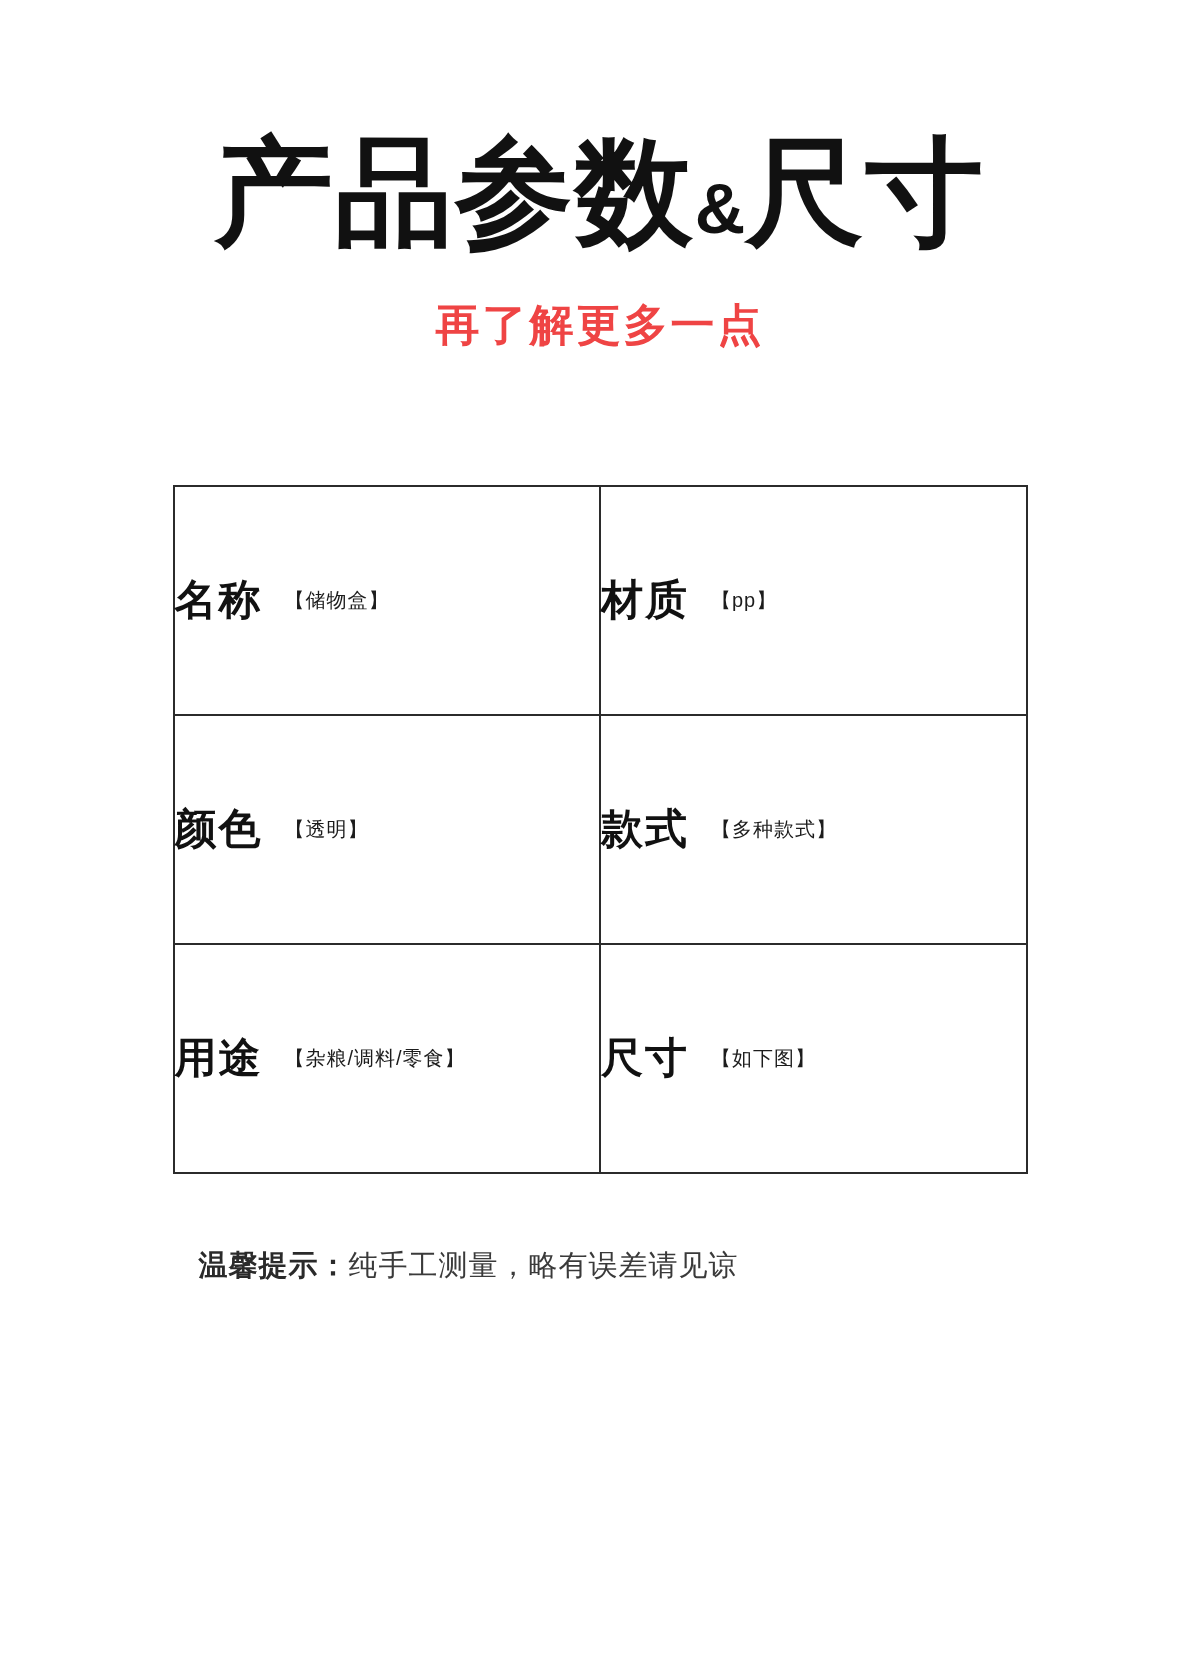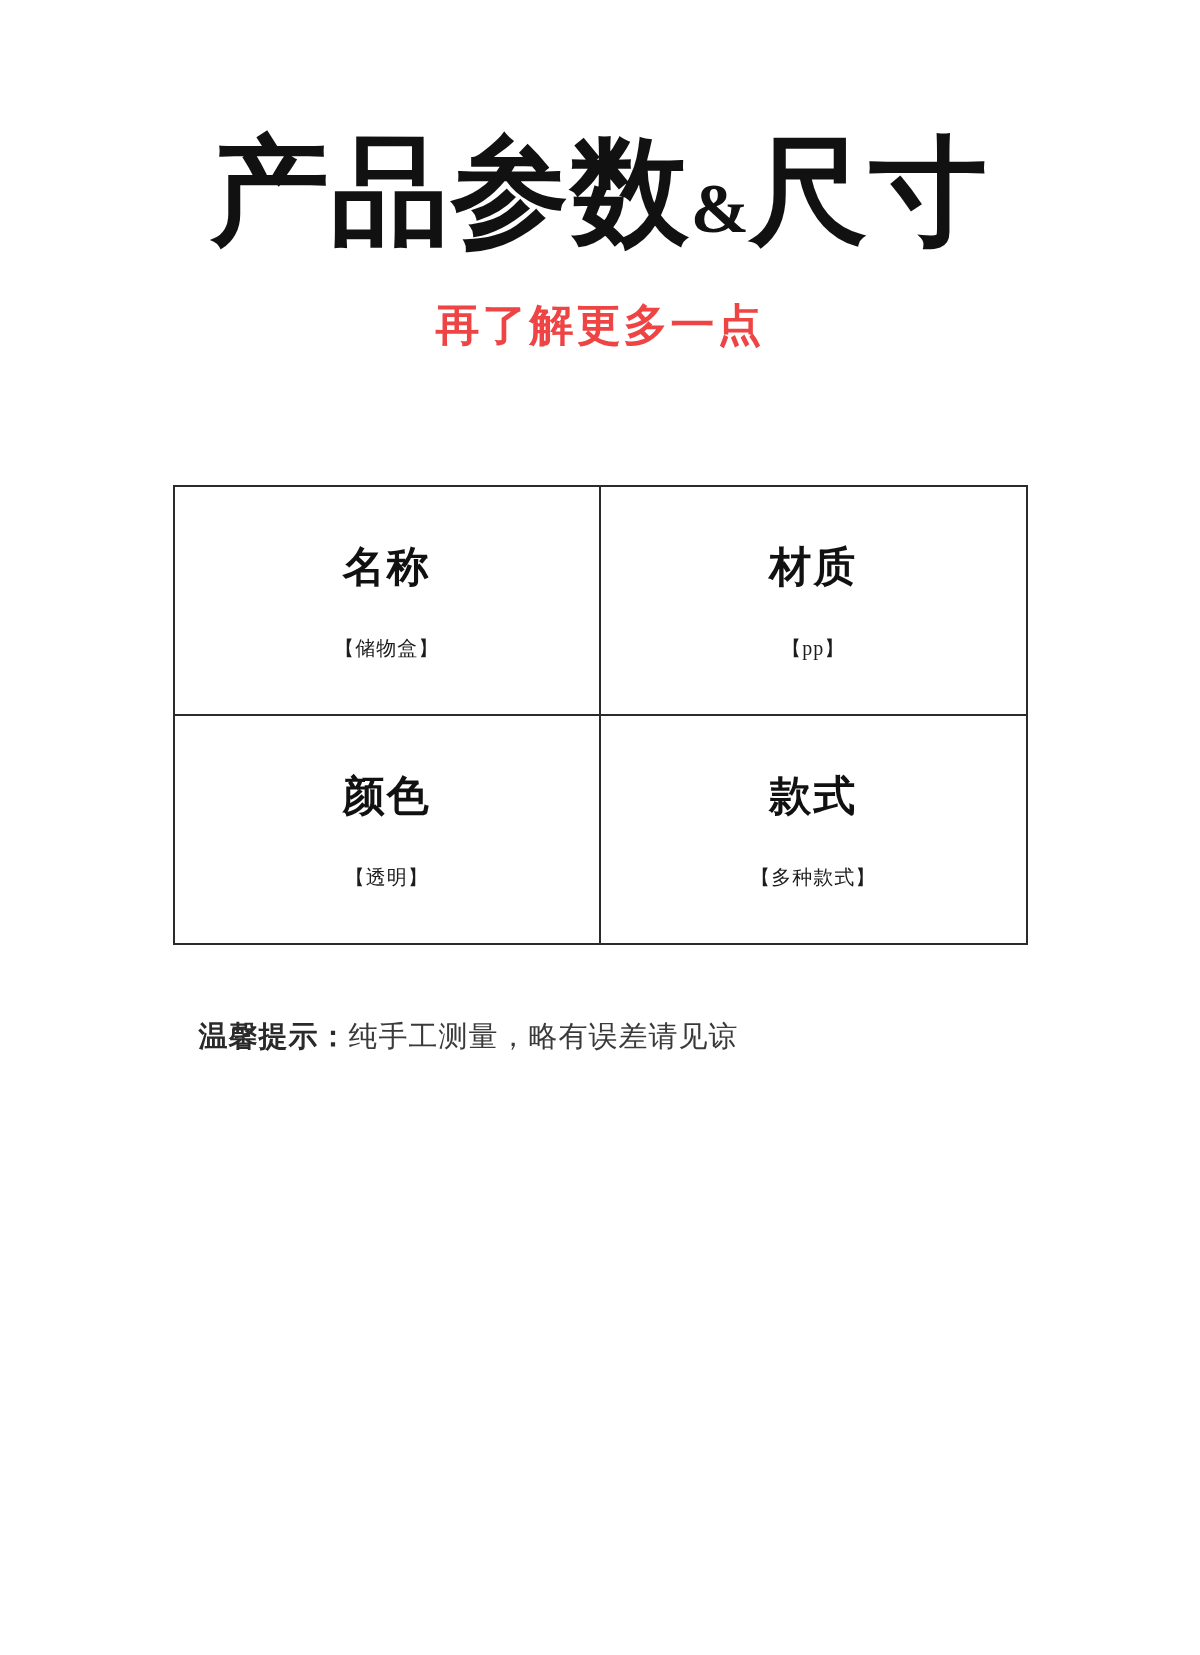--- a/index.html
+++ b/index.html
@@ -16,21 +16,20 @@
     overflow: hidden;
   }
 
   .page {
     width: 1200px;
     height: 1217px;
     box-sizing: border-box;
     display: flex;
     flex-direction: column;
     align-items: center;
-    font-family: Liberation Serif, serif;
   }
 
   .title {
     margin-top: 128px;
     font-size: 118px;
     font-weight: 700;
     letter-spacing: 2px;
     line-height: 1.1;
     color: #111111;
     white-space: nowrap;
@@ -59,24 +58,24 @@
   .spec-table td {
     border: 2px solid #2b2b2b;
     width: 50%;
     height: 227px;
     text-align: center;
     vertical-align: middle;
     padding: 0;
   }
   .cell-inner {
     display: flex;
-    flex-direction: column;
+    flex-direction: row;
     align-items: center;
     justify-content: flex-start;
-    gap: 40px;
+    gap: 22px;
   }
   .cell-label {
     font-size: 42px;
     font-weight: 700;
     letter-spacing: 2px;
     color: #111111;
   }
   .cell-value {
     font-size: 20px;
     font-weight: 400;
@@ -134,20 +133,34 @@
             <div class="cell-value">【透明】</div>
           </div>
         </td>
         <td>
           <div class="cell-inner">
             <div class="cell-label">款式</div>
             <div class="cell-value">【多种款式】</div>
           </div>
         </td>
       </tr>
+      <tr>
+        <td>
+          <div class="cell-inner">
+            <div class="cell-label">用途</div>
+            <div class="cell-value">【杂粮/调料/零食】</div>
+          </div>
+        </td>
+        <td>
+          <div class="cell-inner">
+            <div class="cell-label">尺寸</div>
+            <div class="cell-value">【如下图】</div>
+          </div>
+        </td>
+      </tr>
     </tbody>
   </table>
 
   <div class="note">
     <span class="note-label">温馨提示：</span><span>纯手工测量，略有误差请见谅</span>
   </div>
 
 </div>
 
 </body></html>

